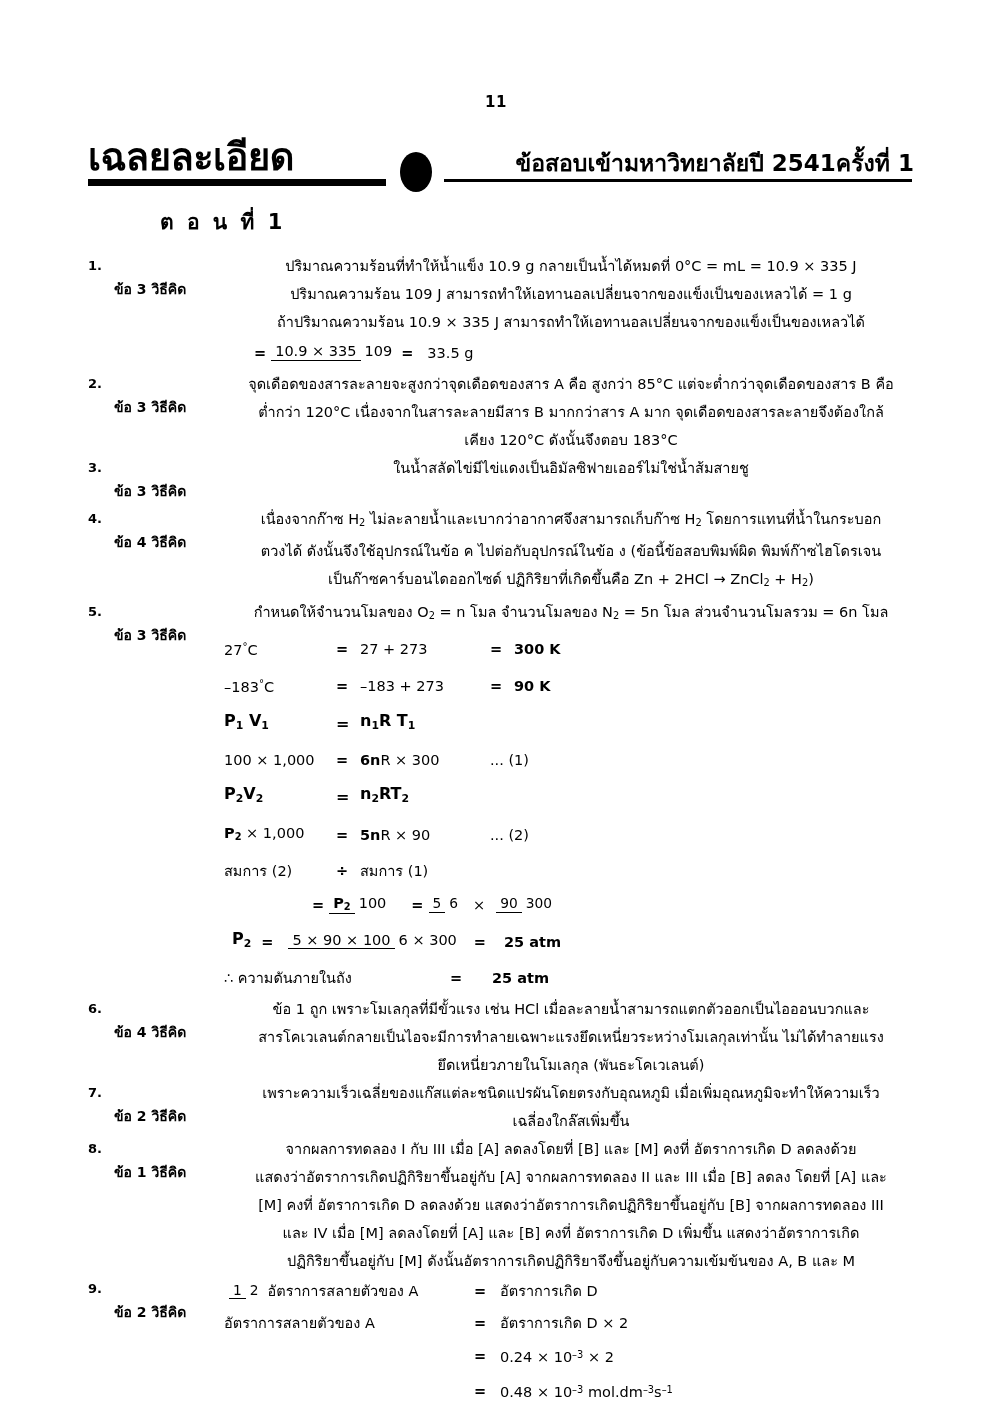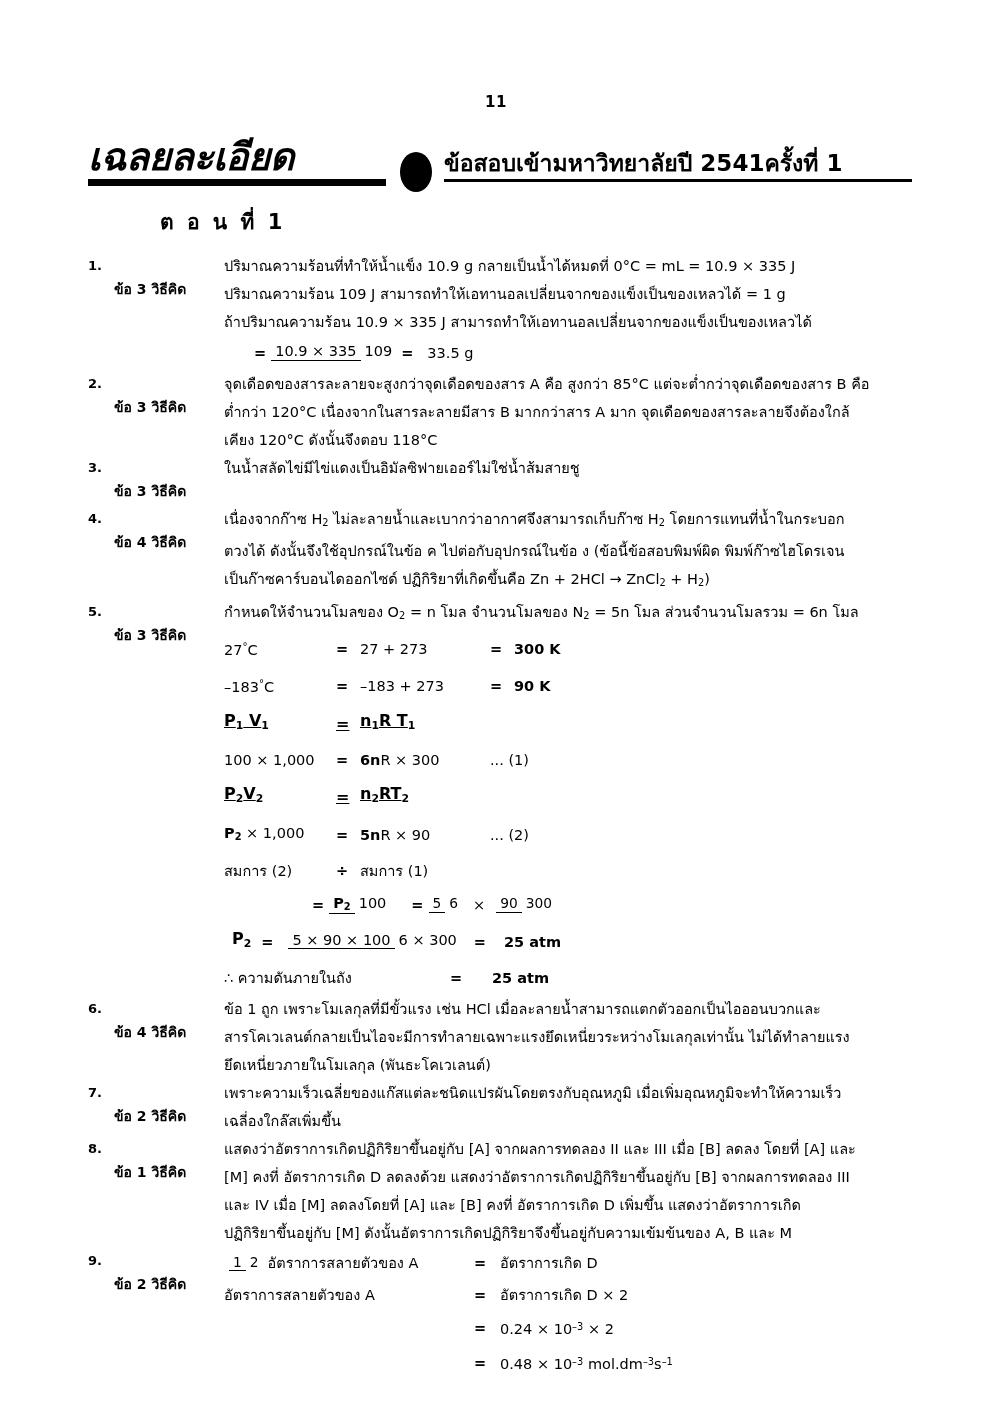--- a/index.html
+++ b/index.html
@@ -46,21 +46,20 @@
   }
   .mast-left {
     position: absolute;
     left: 0;
     top: 0;
     width: 300px;
   }
   .mast-left-text {
     font-size: 38px;
     font-weight: bold;
-    font-style: italic;
     letter-spacing: -0.5px;
     line-height: 1;
     white-space: nowrap;
   }
   .mast-left-rule {
     margin-top: 3px;
     width: 298px;
     height: 7px;
     background: #000;
   }
@@ -77,20 +76,21 @@
     position: absolute;
     left: 356px;
     top: 12px;
     width: 470px;
   }
   .mast-right-text {
     font-size: 23px;
     font-weight: bold;
     line-height: 1.2;
     white-space: nowrap;
+    text-align: right;
   }
   .mast-right-rule {
     margin-top: 1px;
     width: 468px;
     height: 3px;
     background: #000;
   }
 
   .section-label {
     position: absolute;
@@ -132,20 +132,21 @@
     margin-top: 23px;
   }
   .ans-body {
     flex: 1 1 auto;
     font-size: 14.5px;
     line-height: 28px;
   }
   .ans-body .line {
     line-height: 28px;
     white-space: nowrap;
+    text-align: center;
   }
 
   
   sub { font-size: 0.68em; vertical-align: -0.25em; }
   sup { font-size: 0.68em; vertical-align: 0.45em; }
   .deg { font-size: 0.7em; vertical-align: 0.5em; }
 
   .frac {
     display: inline-flex;
     flex-direction: row;
@@ -166,21 +167,21 @@
     line-height: 34px;
     min-height: 30px;
   }
   .eqrow .c1 { width: 112px; flex: 0 0 112px; }
   .eqrow .c2 { width: 24px; flex: 0 0 24px; }
   .eqrow .c3 { width: 130px; flex: 0 0 130px; }
   .eqrow .c4 { width: 24px; flex: 0 0 24px; }
   .eqrow .c5 { flex: 1 1 auto; }
   .eqrow .cnote { width: 80px; flex: 0 0 80px; }
 
-  .eqrow-b { font-size: 16px; font-weight: bold; text-decoration: underline; }
+  .eqrow-b { font-size: 16px; font-weight: bold; }
 
   .eq-indent { padding-left: 88px; }
   .eq-indent2 { padding-left: 30px; }
 
   .q9row {
     display: flex;
     align-items: center;
     line-height: 32px;
   }
   .q9row .lhs { width: 250px; flex: 0 0 250px; }
@@ -230,21 +231,21 @@
         </div>
       </div>
     </div>
 
     <div class="answer-item">
       <div class="ans-num">2.</div>
       <div class="ans-key">ข้อ 3 วิธีคิด</div>
       <div class="ans-body">
         <div class="line">จุดเดือดของสารละลายจะสูงกว่าจุดเดือดของสาร A คือ สูงกว่า 85°C แต่จะต่ำกว่าจุดเดือดของสาร B คือ</div>
         <div class="line">ต่ำกว่า 120°C เนื่องจากในสารละลายมีสาร B มากกว่าสาร A มาก จุดเดือดของสารละลายจึงต้องใกล้</div>
-        <div class="line">เคียง 120°C ดังนั้นจึงตอบ 118°C</div>
+        <div class="line">เคียง 120°C ดังนั้นจึงตอบ 183°C</div>
       </div>
     </div>
 
     <div class="answer-item">
       <div class="ans-num">3.</div>
       <div class="ans-key">ข้อ 3 วิธีคิด</div>
       <div class="ans-body">
         <div class="line">ในน้ำสลัดไข่มีไข่แดงเป็นอิมัลซิฟายเออร์ไม่ใช่น้ำส้มสายชู</div>
       </div>
     </div>
@@ -372,20 +373,21 @@
       <div class="ans-body">
         <div class="line">เพราะความเร็วเฉลี่ยของแก๊สแต่ละชนิดแปรผันโดยตรงกับอุณหภูมิ  เมื่อเพิ่มอุณหภูมิจะทำให้ความเร็ว</div>
         <div class="line">เฉลี่องใกล๊สเพิ่มขึ้น</div>
       </div>
     </div>
 
     <div class="answer-item">
       <div class="ans-num">8.</div>
       <div class="ans-key">ข้อ 1 วิธีคิด</div>
       <div class="ans-body">
+        <div class="line">จากผลการทดลอง I กับ III เมื่อ [A] ลดลงโดยที่ [B] และ [M] คงที่ อัตราการเกิด D ลดลงด้วย</div>
         <div class="line">แสดงว่าอัตราการเกิดปฏิกิริยาขึ้นอยู่กับ [A] จากผลการทดลอง II และ III เมื่อ [B] ลดลง โดยที่ [A] และ</div>
         <div class="line">[M] คงที่ อัตราการเกิด D ลดลงด้วย แสดงว่าอัตราการเกิดปฏิกิริยาขึ้นอยู่กับ [B] จากผลการทดลอง III</div>
         <div class="line">และ IV เมื่อ [M] ลดลงโดยที่ [A] และ [B] คงที่ อัตราการเกิด D เพิ่มขึ้น แสดงว่าอัตราการเกิด</div>
         <div class="line">ปฏิกิริยาขึ้นอยู่กับ [M] ดังนั้นอัตราการเกิดปฏิกิริยาจึงขึ้นอยู่กับความเข้มข้นของ A, B และ M</div>
       </div>
     </div>
 
     <div class="answer-item">
       <div class="ans-num">9.</div>
       <div class="ans-key">ข้อ 2 วิธีคิด</div>

